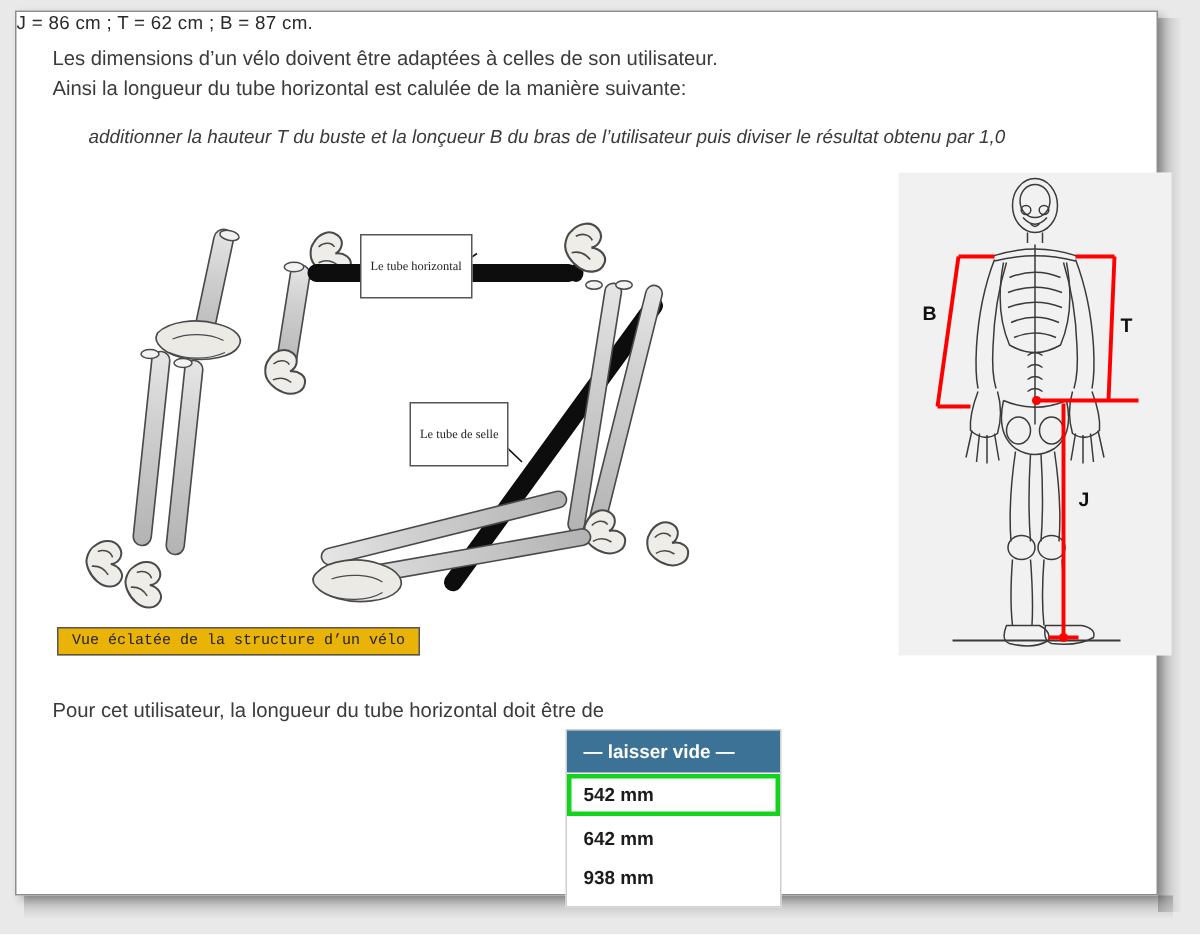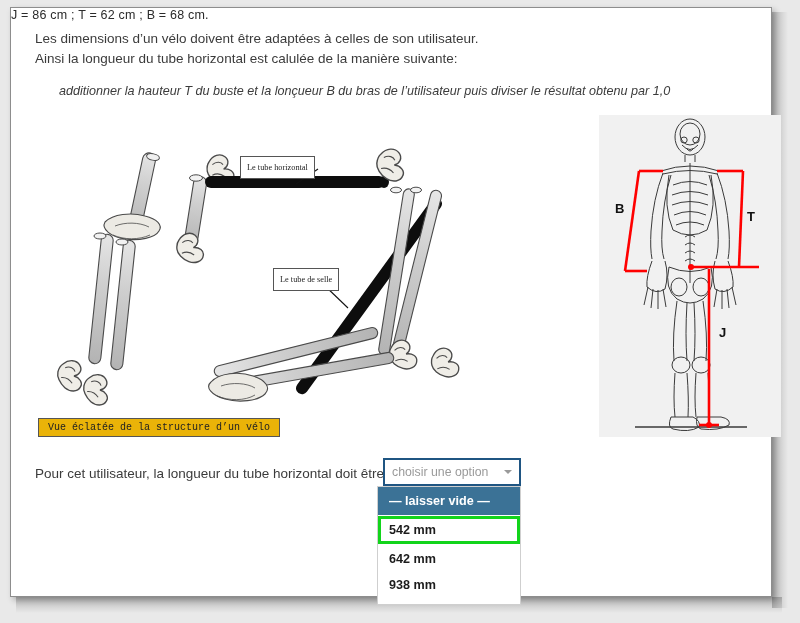--- a/index.html
+++ b/index.html
@@ -57,21 +57,21 @@
     position:absolute;left:22px;top:128px;width:480px;height:310px;
   }
   #bike-figure svg{display:block;}
   .callout{
     position:absolute;
     border:1px solid #555;
     background:#fff;
     font-size:8.3px;
     color:#222;
     font-family:"Liberation Serif", serif;
-    padding:6px 6px;
+    padding:16px 6px;
     white-space:nowrap;
   }
   #callout-horizontal{left:207px;top:20px;}
   #callout-seat{left:240px;top:132px;}
   #callout-caption{
     position:absolute;left:5px;top:282px;
     border:1px solid #555;background:#eab308;
     font-size:10px;color:#222;
     font-family:Liberation Mono, monospace;
     padding:3px 9px;white-space:nowrap;
@@ -314,28 +314,24 @@
         </g>
         <circle cx="92" cy="152" r="3" fill="#ff0000"></circle>
         <circle cx="110" cy="310" r="3" fill="#ff0000"></circle>
 
         <text x="16" y="98" font-family="Liberation Sans, sans-serif" font-size="13" font-weight="bold" fill="#111">B</text>
         <text x="148" y="106" font-family="Liberation Sans, sans-serif" font-size="13" font-weight="bold" fill="#111">T</text>
         <text x="120" y="222" font-family="Liberation Sans, sans-serif" font-size="13" font-weight="bold" fill="#111">J</text>
       </svg>
     </div>
 
-    <div id="measure-line">J = 86 cm ; T = 62 cm ; B = 68 cm.</div>
+    <div id="measure-line">J = 86 cm ; T = 62 cm ; B = 87 cm.</div>
 
     <div class="para" id="question-line">Pour cet utilisateur, la longueur du tube horizontal doit être de</div>
 
-    <div id="select-box">
-      <span id="select-value">choisir une option</span>
-      <span id="select-caret"></span>
-    </div>
 
     <div id="dropdown">
       <div class="opt placeholder">— laisser vide —</div>
       <div id="opt-highlight-wrap">
         <div class="opt normal">542 mm</div>
       </div>
       <div class="opt normal">642 mm</div>
       <div class="opt normal">938 mm</div>
     </div>
 

